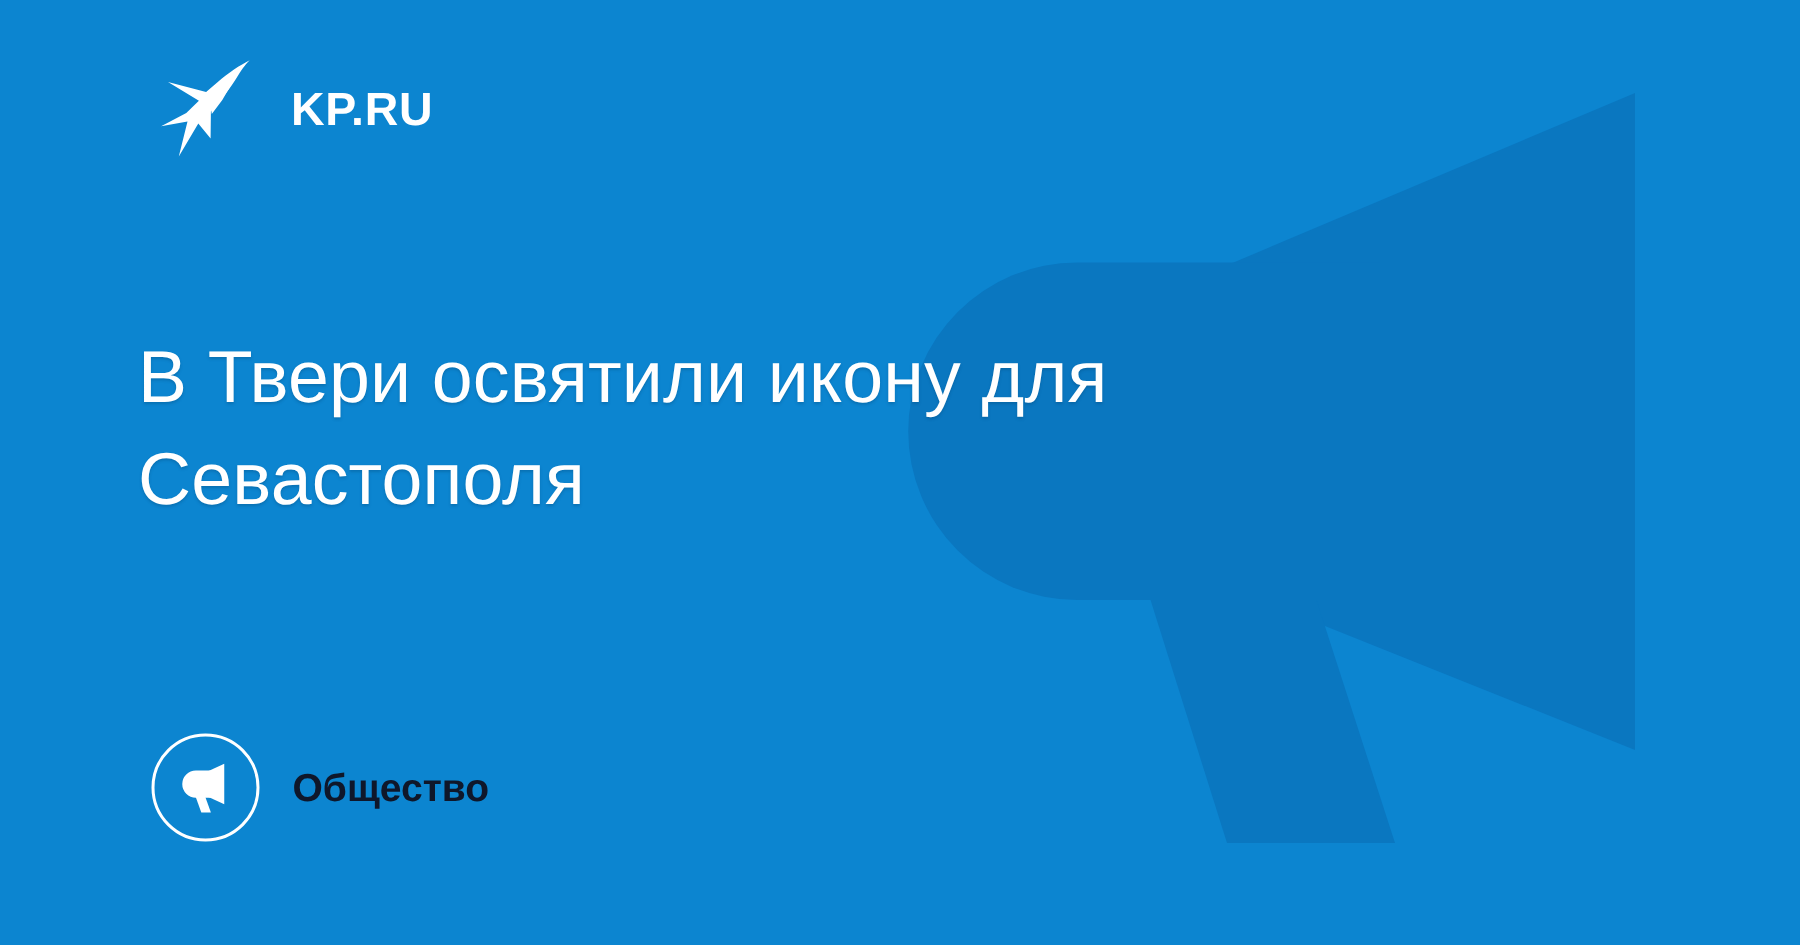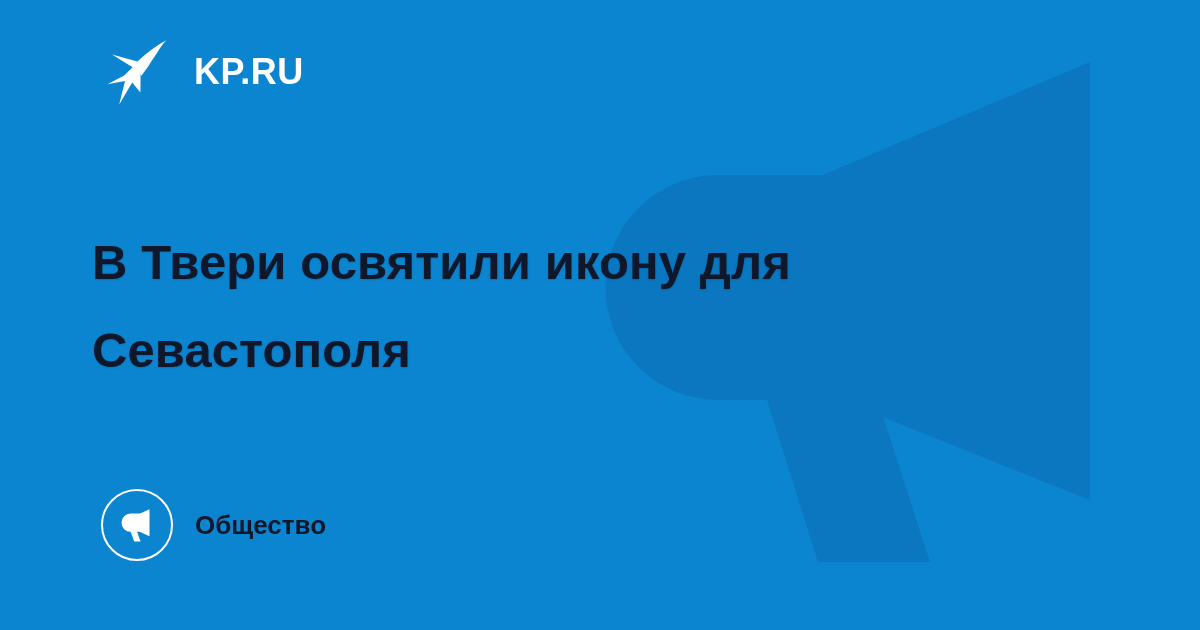--- a/index.html
+++ b/index.html
@@ -41,38 +41,38 @@
 
   .brand-mark {
     width: 72px;
     height: 72px;
     display: block;
     flex: 0 0 auto;
   }
 
   .brand-name {
     color: #ffffff;
-    font-size: 36px;
+    font-size: 31px;
     font-weight: bold;
     letter-spacing: 0.5px;
     line-height: 1;
     white-space: nowrap;
   }
 
   
   .headline {
     position: absolute;
     left: 92px;
     top: 218px;
     width: 740px;
     margin: 0;
-    color: #0f172a;
+    color: #ffffff;
     font-size: 49px;
-    font-weight: bold;
-    line-height: 88px;
+    font-weight: normal;
+    line-height: 68px;
     letter-spacing: 0.1px;
     text-shadow: 0 1px 2px rgba(0, 60, 105, 0.28);
   }
 
   
   .category {
     position: absolute;
     left: 101px;
     top: 489px;
     display: flex;

